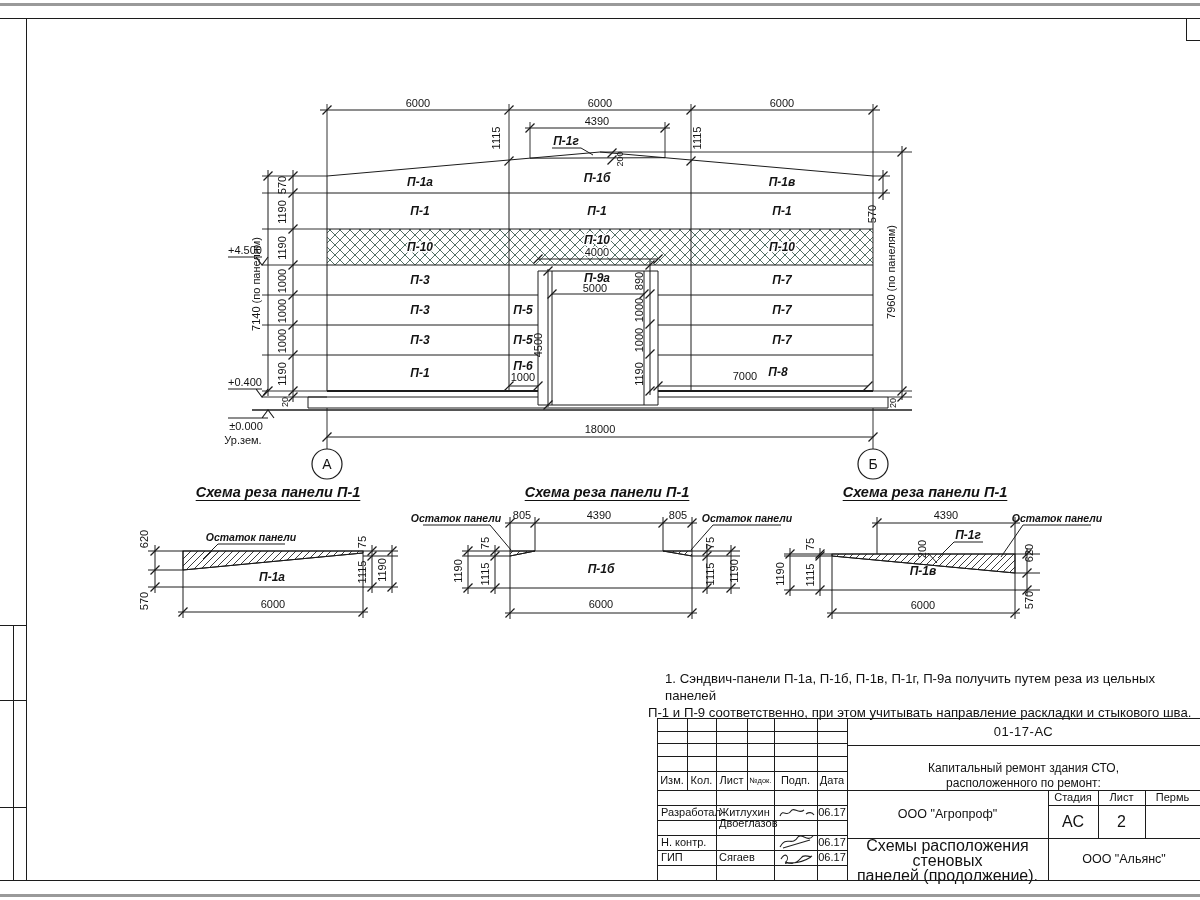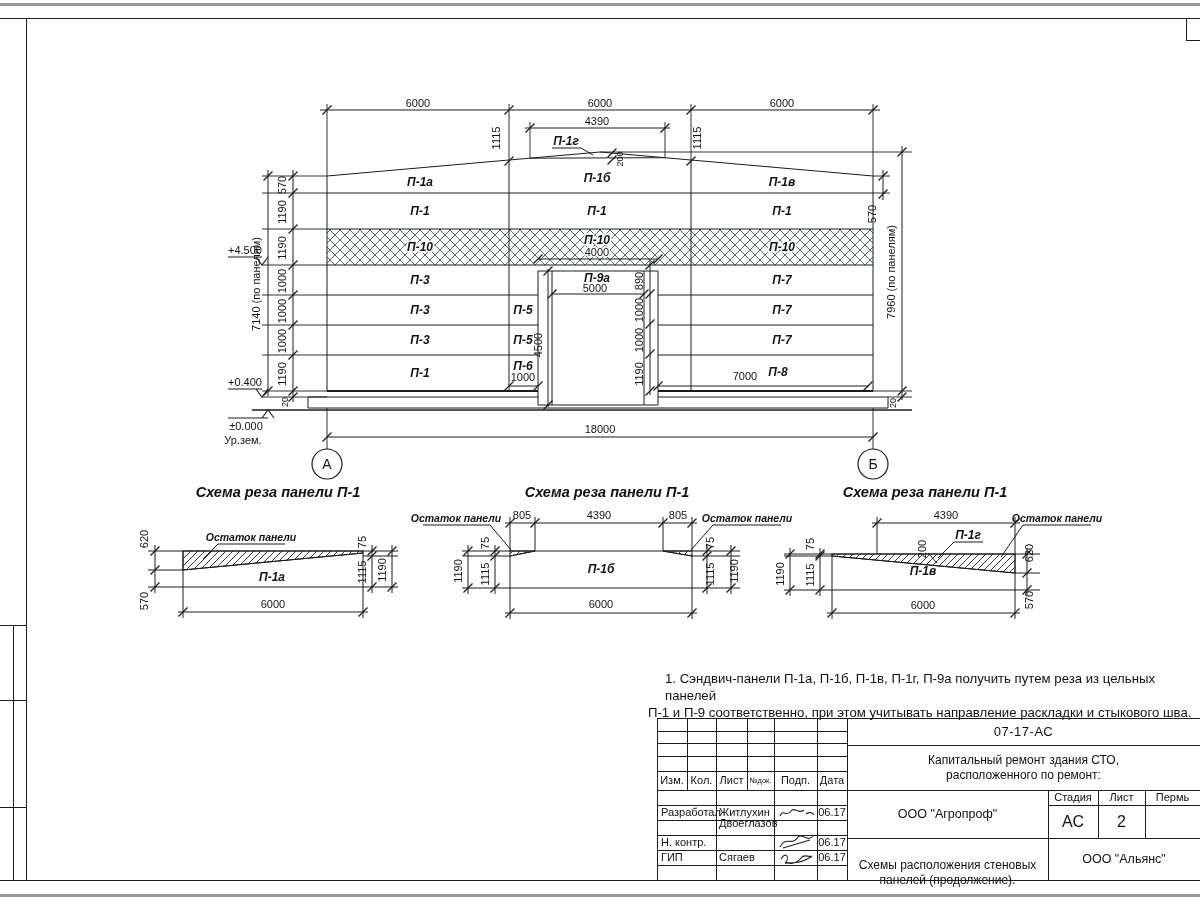--- a/index.html
+++ b/index.html
@@ -12,33 +12,33 @@
   .plbl{font-size:12px;font-style:italic;font-weight:bold}
   .plblH{font-size:12px;font-style:italic;font-weight:bold;paint-order:stroke;stroke:#fff;stroke-width:3px}
   .rem{font-size:10.5px;font-style:italic;font-weight:bold}
   .lvl{font-size:11px}
   .ax{font-size:14px}
   .hl,.vl{position:absolute;background:#1c1c1c}
   .hl{height:1.3px}
   .vl{width:1.3px}
   .gray{background:#9a9a9a}
   .title-main{position:absolute;left:330px;top:44px;width:540px;text-align:center;font-size:15.5px;font-style:italic;font-weight:bold;text-decoration:underline;text-underline-offset:4px}
-  .scheme-title{position:absolute;width:230px;text-align:center;font-size:14.5px;font-style:italic;font-weight:bold;text-underline-offset:3px;top:484px}
+  .scheme-title{position:absolute;width:230px;text-align:center;font-size:14.5px;font-style:italic;font-weight:bold;text-decoration:underline;text-underline-offset:3px;top:484px}
   .note{position:absolute;left:648px;top:670px;width:560px;font-size:13.2px;line-height:17px}
   .note .l1{margin-left:17px}
   .cell{position:absolute}
   .c{text-align:center}
   .tb-doc{font-size:13px;letter-spacing:.5px;line-height:27px}
-  .tb-proj{font-size:12px;line-height:14.6px;padding-top:8px}
+  .tb-proj{font-size:12px;line-height:14.6px;padding-top:16px}
   .tb-org{display:flex;align-items:center;justify-content:center;font-size:12.5px}
   .tb-h{font-size:11px;line-height:19px}
   .tb-hs{font-size:7.5px;line-height:19px}
   .tb-r{font-size:11px;line-height:15px}
   .tb-v{display:flex;align-items:center;justify-content:center;font-size:16px}
-  .tb-subj{font-size:12px;line-height:15px;padding-top:20px}
+  .tb-subj{font-size:16px;line-height:15px;padding-top:0}
   .sig{position:absolute}
 </style>
 </head>
 <body>
 
 <div class="page">
 
 <svg width="1200" height="660" viewBox="0 0 1200 660">
   <defs>
     <pattern id="xh" width="10" height="10" patternUnits="userSpaceOnUse">
@@ -367,21 +367,21 @@
   <div class="hl" style="left:847px;top:745px;width:353px"></div>
   <div class="hl" style="left:657px;top:790px;width:543px"></div>
   <div class="hl" style="left:657px;top:805px;width:190px"></div>
   <div class="hl" style="left:1048px;top:805px;width:152px"></div>
   <div class="hl" style="left:657px;top:820px;width:190px"></div>
   <div class="hl" style="left:657px;top:835px;width:190px"></div>
   <div class="hl" style="left:657px;top:850px;width:190px"></div>
   <div class="hl" style="left:657px;top:865px;width:190px"></div>
   <div class="hl" style="left:847px;top:838px;width:353px"></div>
 
-  <div class="cell c tb-doc" style="left:847px;top:718px;width:353px;height:27px">07-17-АС</div>
+  <div class="cell c tb-doc" style="left:847px;top:718px;width:353px;height:27px">01-17-АС</div>
   <div class="cell c tb-proj" style="left:847px;top:745px;width:353px;height:45px">
     <div>Капитальный ремонт здания СТО,</div>
     <div>расположенного по ремонт:</div>
   </div>
   <div class="cell c tb-h" style="left:657px;top:771px;width:30px">Изм.</div>
   <div class="cell c tb-h" style="left:687px;top:771px;width:29px">Кол.</div>
   <div class="cell c tb-h" style="left:716px;top:771px;width:31px">Лист</div>
   <div class="cell c tb-hs" style="left:747px;top:771px;width:27px">№док.</div>
   <div class="cell c tb-h" style="left:774px;top:771px;width:43px">Подп.</div>
   <div class="cell c tb-h" style="left:817px;top:771px;width:30px">Дата</div>

